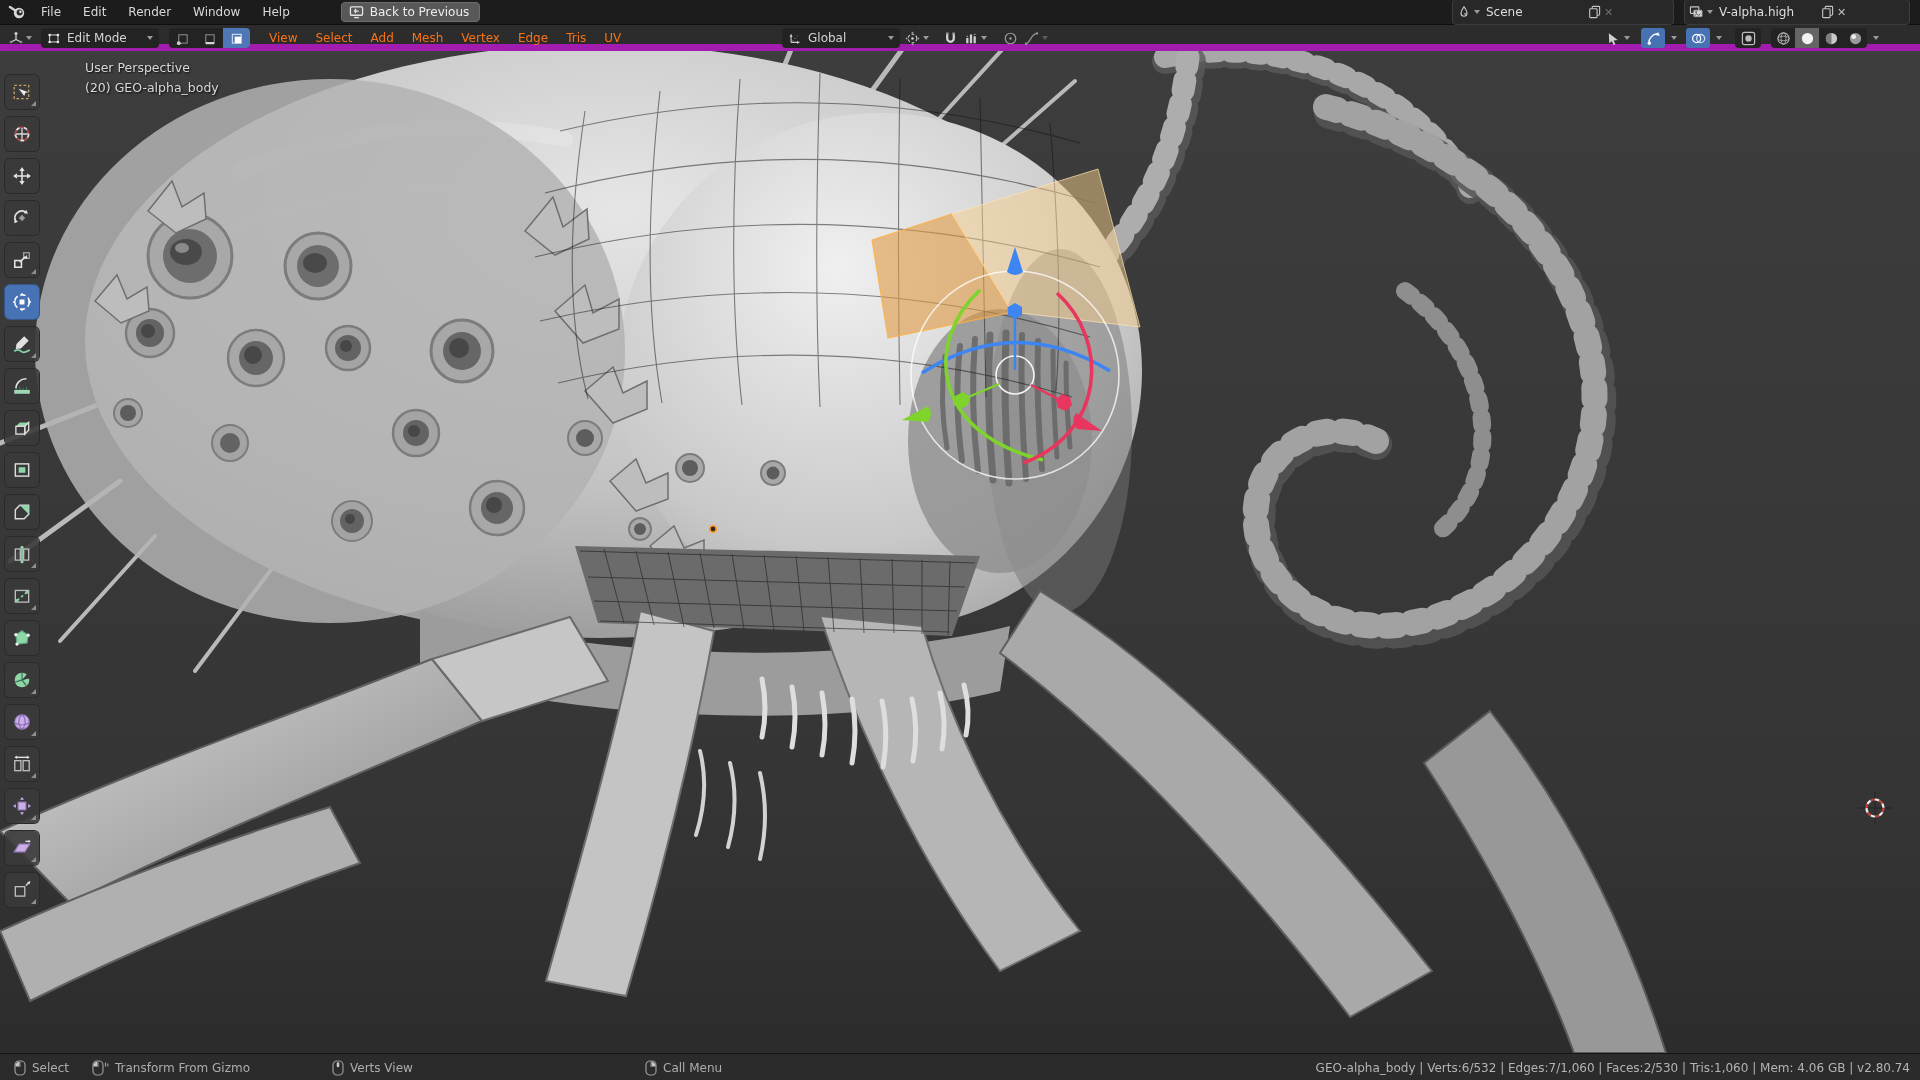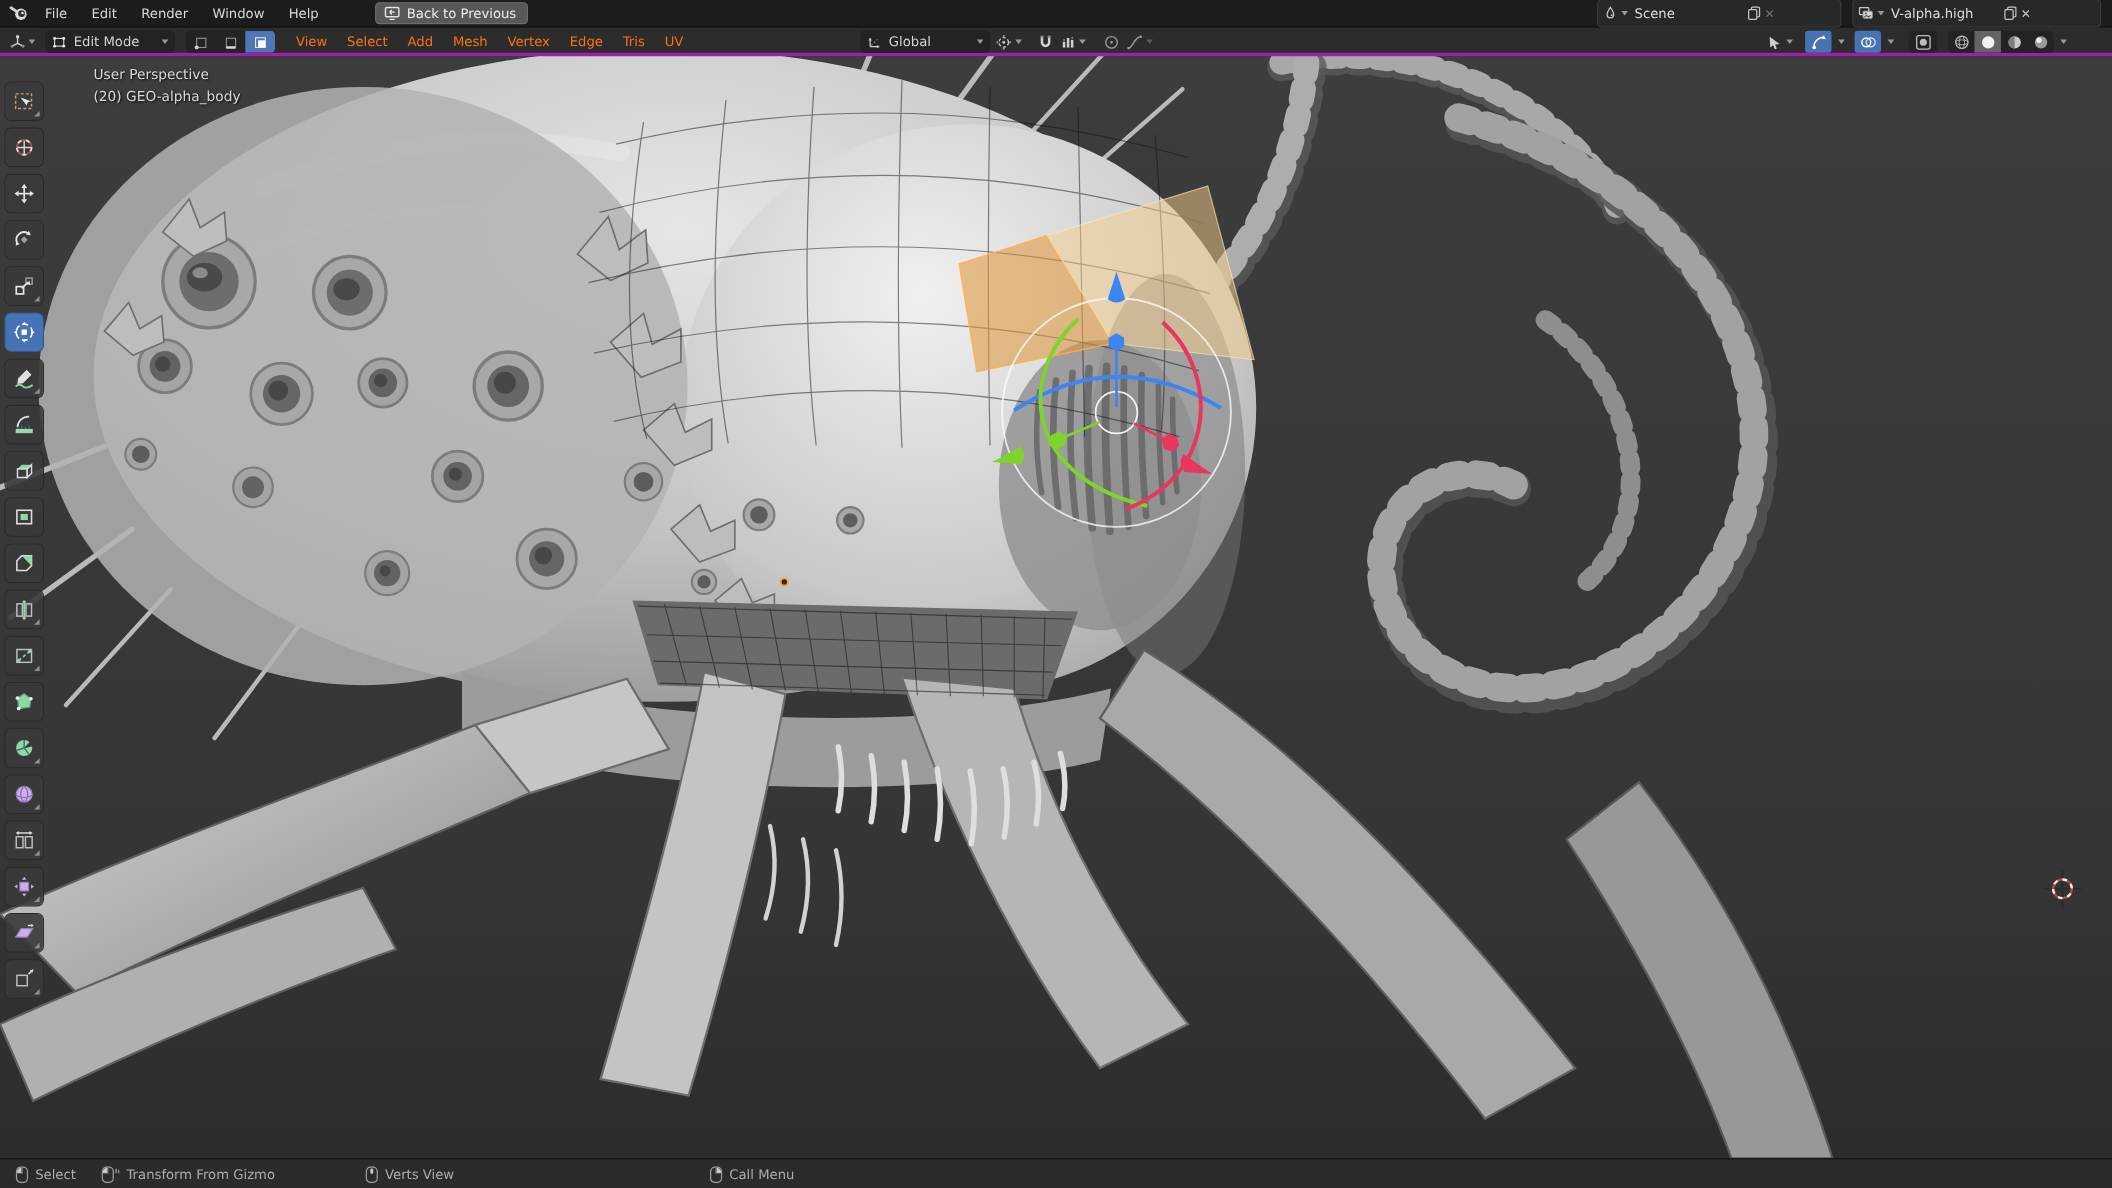--- a/index.html
+++ b/index.html
@@ -21,21 +21,21 @@
                border:1px solid #3d3d3d; border-radius:4px; margin-right:10px;
                padding:12px 4px; color:#cfcfcf; }
   .id-widget .val { padding:0 6px; min-width:108px; font-size:12px; color:#dedede; }
   .chev { width:0; height:0; border-left:3.5px solid transparent; border-right:3.5px solid transparent;
           border-top:4.5px solid #9a9a9a; display:inline-block; margin-left:3px; }
   .xmark { font-size:11px; padding:0 3px; }
 
   
   .workspace { position:absolute; top:25px; left:0; width:1920px; height:1028px; overflow:hidden; }
   .vheader { position:absolute; top:0; left:0; width:1920px; height:26px; background:#2c2c2c;
-             border-bottom:3px solid #a21caf; color:#d4d4d4; font-size:12px; z-index:30; }
+             border-bottom:7px solid #a21caf; color:#d4d4d4; font-size:12px; z-index:30; }
   .vheader .cluster { position:absolute; top:0; height:26px; display:flex; align-items:center; }
   .hbtn { display:flex; align-items:center; height:20px; padding:0 3px; border-radius:3px; }
   .hfield { display:flex; align-items:center; height:20px; background:#232323; border-radius:4px;
             padding:0 6px; margin:0 2px; }
   .vh-menu { padding:0 9px; height:100%; display:flex; align-items:center; color:#f97316; }
   .mode-toggles { display:flex; height:20px; background:#232323; border-radius:4px; overflow:hidden; margin-left:8px; }
   .mode-toggles .mt { width:27px; height:20px; display:flex; align-items:center; justify-content:center; }
   .mt.active { background:#4f76b5; }
   .bluebtn { background:#4772b3 !important; }
   .shade-group { display:flex; height:20px; background:#232323; border-radius:4px; overflow:hidden; align-items:center; }
@@ -739,15 +739,16 @@
       <span>Verts View</span>
     </div>
     <div class="hint" style="left:645px">
       <svg width="12" height="16" viewBox="0 0 12 16">
         <rect x="1" y="1" width="10" height="14" rx="4" fill="none" stroke="#9a9a9a" stroke-width="1.2"></rect>
         <path d="M6 1.5 V7" stroke="#9a9a9a" stroke-width="1"></path>
         <path d="M10.4 6.5 V4.6 A4.4 4.4 0 0 0 6.6 1.6 V6.5 Z" fill="#c9c9c9"></path>
       </svg>
       <span>Call Menu</span>
     </div>
+    <div class="stats">GEO-alpha_body | Verts:6/532 | Edges:7/1,060 | Faces:2/530 | Tris:1,060 | Mem: 4.06 GB | v2.80.74</div>
   </div>
 
 </div>
 
 </body></html>

